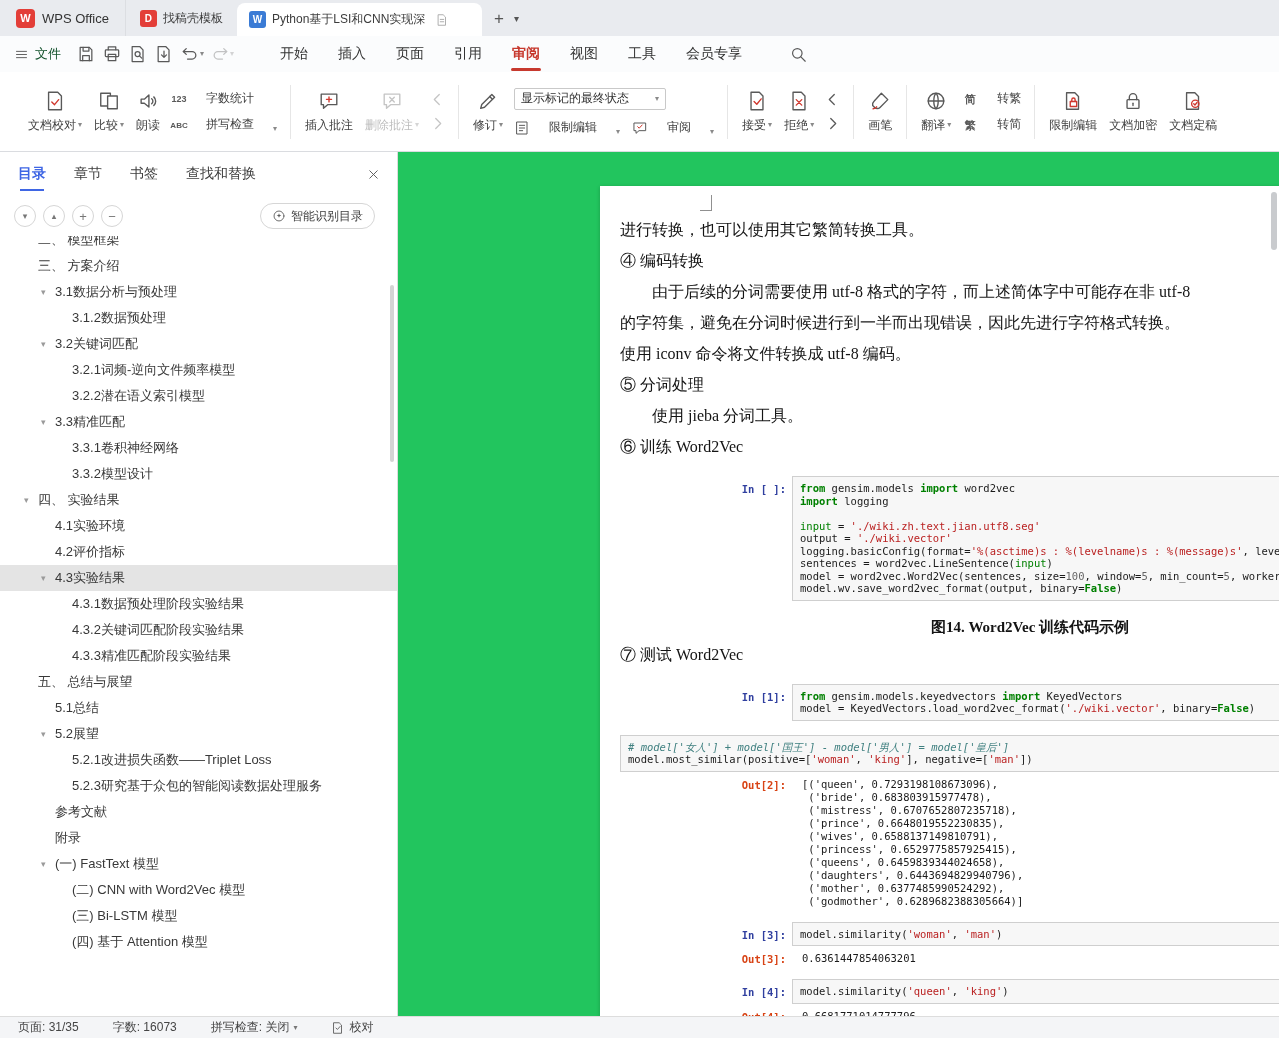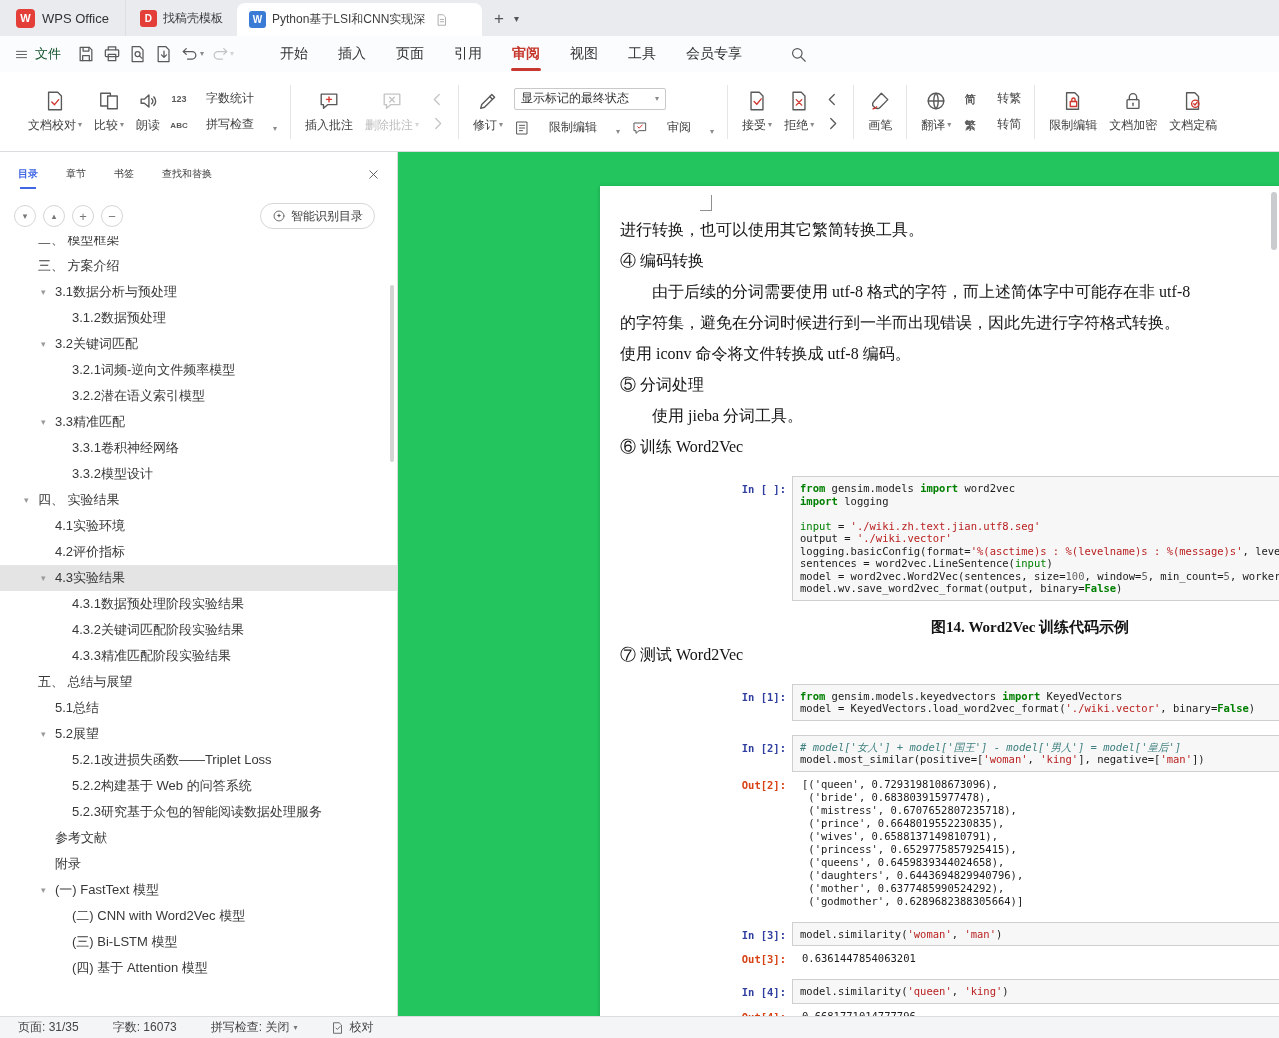--- a/index.html
+++ b/index.html
@@ -47,21 +47,21 @@
   .txtic{display:flex;align-items:center;justify-content:center;font-weight:bold;color:#595959;width:100%;height:100%;}
   .disabled{opacity:.35;}
   .combo{width:152px;height:22px;border:1px solid #c9c9c9;border-radius:2px;background:#fff;display:flex;align-items:center;justify-content:space-between;padding:0 6px;font-size:12px;color:#333;}
   .markrow{display:flex;gap:12px;}
   .navstack{display:flex;flex-direction:column;gap:7px;padding:0 4px;}
   .navbtn{width:17px;height:17px;}
 
   
   #sidebar{position:absolute;left:0;top:152px;width:398px;height:864px;background:#fff;border-right:1px solid #dcdcdc;overflow:hidden;}
   .sbtabs{display:flex;align-items:center;height:44px;padding:0 18px;gap:28px;position:relative;}
-  .sbtab{font-size:10px;color:#3d3d3d;position:relative;}
+  .sbtab{font-size:14px;color:#3d3d3d;position:relative;}
   .sbtab.active{color:#3f66e4;font-weight:bold;}
   .sbtab.active::after{content:"";position:absolute;left:2px;right:2px;bottom:-8px;height:2px;background:#3f66e4;}
   .sbclose{position:absolute;right:16px;width:15px;height:15px;}
   .sbtools{display:flex;align-items:center;height:40px;padding:0 14px;gap:7px;}
   .cbtn{width:22px;height:22px;border:1px solid #d6d6d6;border-radius:50%;color:#777;display:flex;align-items:center;justify-content:center;background:#fff;}
   .pill{margin-left:auto;margin-right:8px;height:26px;border:1px solid #d6d6d6;border-radius:13px;display:flex;align-items:center;gap:5px;padding:0 11px;font-size:12px;color:#404040;background:#fff;}
   .pill .icn{width:14px;height:14px;}
   #toc-tree{position:relative;overflow:hidden;}
   .trow{height:26px;display:flex;align-items:center;font-size:13px;color:#383838;position:relative;white-space:nowrap;}
   .trow.sel{background:#e4e4e4;}
@@ -542,23 +542,20 @@
       </div>
       <div class="trow lv2">
         <span>5.1总结</span>
       </div>
       <div class="trow lv2">
         <span class="tgl l2">▾</span>
         <span>5.2展望</span>
       </div>
       <div class="trow lv3">
         <span>5.2.1改进损失函数——Triplet Loss</span>
-      </div>
-      <div class="trow lv3">
-        <span>5.2.2构建基于 Web 的问答系统</span>
       </div>
       <div class="trow lv3">
         <span>5.2.3研究基于众包的智能阅读数据处理服务</span>
       </div>
       <div class="trow lv2">
         <span>参考文献</span>
       </div>
       <div class="trow lv2">
         <span>附录</span>
       </div>
@@ -608,21 +605,20 @@
         <div class="caption">图14. Word2Vec 训练代码示例</div>
         <div class="para">⑦ 测试 Word2Vec</div>
         <div class="cell">
           <span class="prompt inp">In [1]:</span>
           <div class="codebox">
             <div class="cl"><span class="tok k">from</span><span class="tok p"> gensim.models.keyedvectors </span><span class="tok k">import</span><span class="tok p"> KeyedVectors</span></div>
             <div class="cl"><span class="tok p">model = KeyedVectors.load_word2vec_format(</span><span class="tok s">'./wiki.vector'</span><span class="tok p">, binary=</span><span class="tok k">False</span><span class="tok p">)</span></div>
           </div>
         </div>
         <div class="cell">
-          <span class="prompt inp">In [2]:</span>
           <div class="codebox">
             <div class="cl"><span class="tok c"># model['女人'] + model['国王'] - model['男人'] = model['皇后']</span></div>
             <div class="cl"><span class="tok p">model.most_similar(positive=[</span><span class="tok s">'woman'</span><span class="tok p">, </span><span class="tok s">'king'</span><span class="tok p">], negative=[</span><span class="tok s">'man'</span><span class="tok p">])</span></div>
           </div>
         </div>
         <div class="outrow">
           <span class="prompt outp">Out[2]:</span>
           <div class="outbox">
             <div>[('queen', 0.7293198108673096),</div>
             <div> ('bride', 0.683803915977478),</div>

